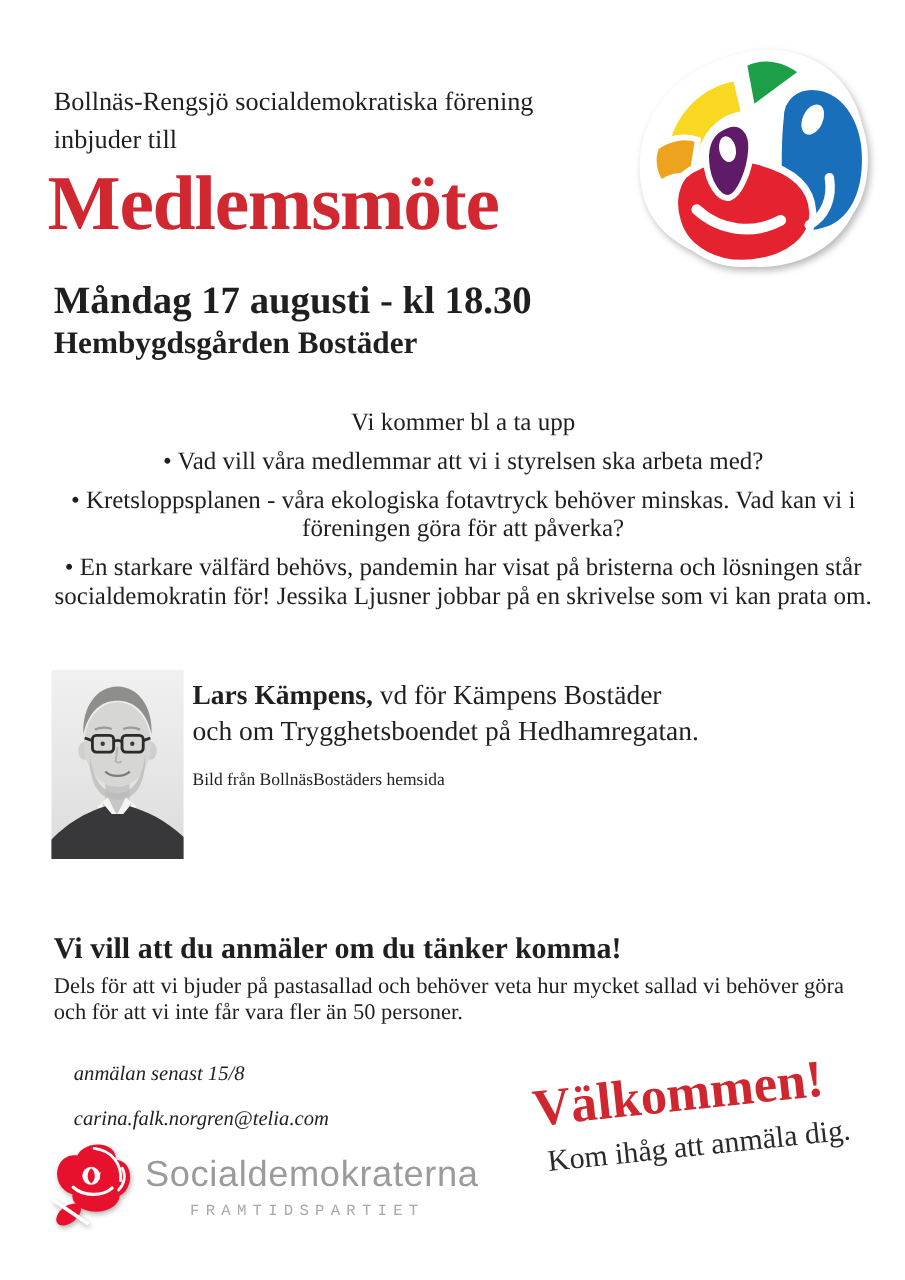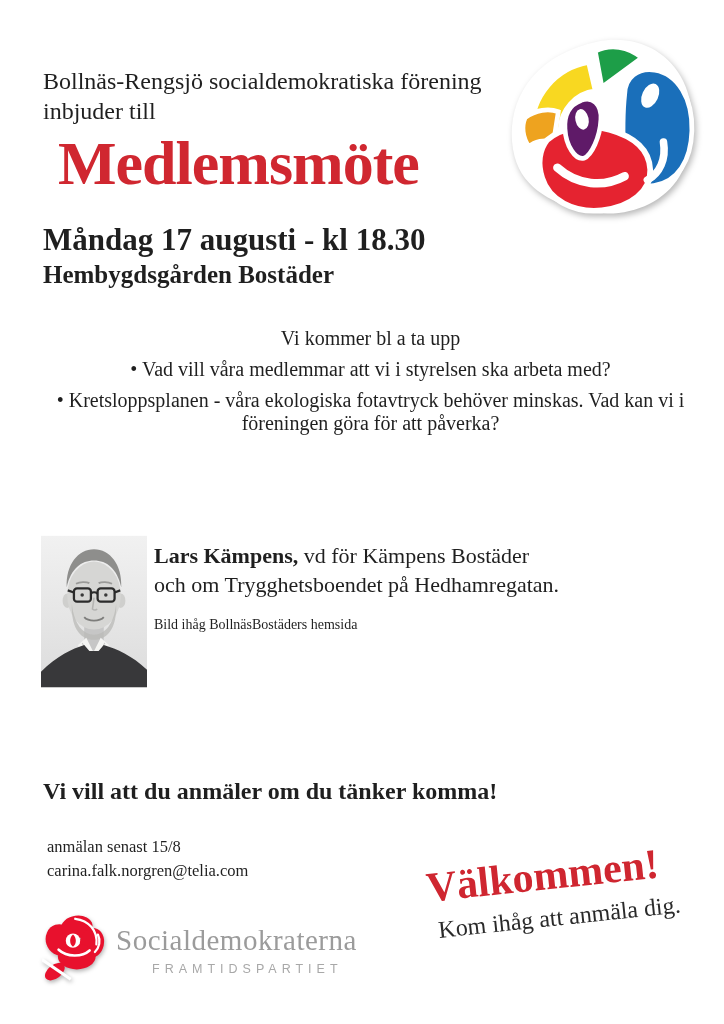--- a/index.html
+++ b/index.html
@@ -2,52 +2,52 @@
 <html lang="sv"><head>
 <meta charset="utf-8">
 <style>
   html,body{margin:0;padding:0;background:#ffffff;}
   .page{
     position:relative;width:724px;height:1024px;background:#fff;
     font-family:"Liberation Serif", serif;color:#1f1f1f;overflow:hidden;
   }
   .abs{position:absolute;}
   
-  .intro{left:43px;top:66px;font-size:24px;line-height:30px;}
-  .title{left:58px;top:132px;font-size:62px;font-weight:bold;color:#d02730;line-height:1;letter-spacing:-1px;}
+  .intro{left:43px;top:66px;font-size:21px;line-height:30px;}
+  .title{left:38px;top:132px;font-size:62px;font-weight:bold;color:#d02730;line-height:1;letter-spacing:-1px;}
   .date-line{left:43px;top:222px;font-size:31px;font-weight:bold;}
   .venue-line{left:43px;top:261px;font-size:25px;font-weight:bold;}
   .face-logo{left:497px;top:36px;width:206px;height:180px;}
   .face-logo svg{filter:drop-shadow(2px 3px 3px rgba(0,0,0,0.28));}
   
   .agenda{left:43px;top:327px;width:655px;font-size:20px;line-height:23px;text-align:center;}
   .agenda p{margin:0 0 8px 0;}
   
   .speaker-photo{left:41px;top:535px;width:106px;height:153px;}
   .speaker-text{left:154px;top:541px;width:490px;font-size:22px;line-height:29px;}
   .speaker-text p{margin:0;}
   .speaker-name{font-weight:bold;}
   .photo-caption{margin-top:17px !important;font-size:14px;line-height:17px;}
   
-  .rsvp-heading{left:43px;top:746px;font-size:24px;font-weight:bold;margin-top:32px;}
+  .rsvp-heading{left:43px;top:746px;font-size:24px;font-weight:bold;}
   .rsvp-body{left:43px;top:778px;font-size:18px;line-height:21px;}
   .rsvp-body p{margin:0;}
   .contact{left:43px;top:833px;font-size:16.5px;line-height:20px;}
-  .contact p{margin:4px;}
+  .contact p{margin:16px;font-style:italic;}
   
   .welcome{left:424px;top:864px;font-size:42px;font-weight:bold;color:#cf2630;
     transform:rotate(-6deg);transform-origin:left top;white-space:nowrap;}
   .reminder{left:437px;top:917px;font-size:24px;color:#2a2a2a;
     transform:rotate(-6deg);transform-origin:left top;white-space:nowrap;}
   
   .rose-logo{left:42px;top:910px;width:68px;height:84px;}
   .rose-logo svg{filter:drop-shadow(1px 2px 2px rgba(0,0,0,0.30));}
-  .party-name{left:116px;top:924px;font-family:Liberation Serif, serif;
+  .party-name{left:116px;top:924px;font-family:Liberation Sans, sans-serif;
     font-size:29px;color:#9b9b9b;letter-spacing:0.5px;}
-  .party-tagline{left:152px;top:962px;font-family:Liberation Sans, sans-serif;
+  .party-tagline{left:152px;top:962px;font-family:Liberation Mono, monospace;
     font-size:12.5px;color:#a8a8a8;letter-spacing:5px;text-align:center;}
 </style>
 </head>
 <body>
 
 <div class="page">
 
   <div class="abs intro">
     <div>Bollnäs-Rengsjö socialdemokratiska förening</div>
     <div>inbjuder till</div>
@@ -74,20 +74,21 @@
 
   <h1 class="abs title" style="margin:0">Medlemsmöte</h1>
 
   <div class="abs date-line">Måndag 17 augusti - kl 18.30</div>
   <div class="abs venue-line">Hembygdsgården Bostäder</div>
 
   <div class="abs agenda">
     <p>Vi kommer bl a ta upp</p>
     <p>• Vad vill våra medlemmar att vi i styrelsen ska arbeta med?</p>
     <p>• Kretsloppsplanen - våra ekologiska fotavtryck behöver minskas. Vad kan vi i föreningen göra för att påverka?</p>
+    <p>• En starkare välfärd behövs, pandemin har visat på bristerna och lösningen står socialdemokratin för! Jessika Ljusner jobbar på en skrivelse som vi kan prata om.</p>
   </div>
 
   <div class="abs speaker-photo">
     <svg viewBox="0 0 103 147" width="106" height="153" aria-hidden="true">
       <defs>
         <linearGradient id="pg" x1="0" y1="0" x2="0" y2="1">
           <stop offset="0" stop-color="#f1f1f1"></stop>
             <stop offset="1" stop-color="#dcdcdc"></stop>
         </linearGradient>
       </defs>
@@ -113,24 +114,28 @@
       <path d="M42,79 C46,83.5 57,83.5 61,79" stroke="#7d7d7b" stroke-width="1.8" fill="none"></path>
       <path d="M36,106 L44,99 L51,113 L58,99 L66,106 L59,125 L44,125 Z" fill="#f4f4f2"></path>
       <path d="M40,104 L48,118 M62,104 L55,118" stroke="#c9c9c7" stroke-width="1" fill="none"></path>
       <path d="M0,147 L0,132 C16,116 30,110 42,106 L47,112 L56,112 L61,106 C74,110 88,116 103,130 L103,147 Z" fill="#38383a"></path>
     </svg>
   </div>
 
   <div class="abs speaker-text">
     <p><span class="speaker-name">Lars Kämpens,</span><span> vd för Kämpens Bostäder</span></p>
     <p>och om Trygghetsboendet på Hedhamregatan.</p>
-    <p class="photo-caption">Bild ihåg BollnäsBostäders hemsida</p>
+    <p class="photo-caption">Bild från BollnäsBostäders hemsida</p>
   </div>
 
   <div class="abs rsvp-heading">Vi vill att du anmäler om du tänker komma!</div>
+  <div class="abs rsvp-body">
+    <p>Dels för att vi bjuder på pastasallad och behöver veta hur mycket sallad vi behöver göra</p>
+    <p>och för att vi inte får vara fler än 50 personer.</p>
+  </div>
   <div class="abs contact">
     <p>anmälan senast 15/8</p>
     <p>carina.falk.norgren@telia.com</p>
   </div>
 
   <div class="abs welcome">Välkommen!</div>
   <div class="abs reminder">Kom ihåg att anmäla dig.</div>
 
   <div class="abs rose-logo">
     <svg viewBox="0 0 90 104" width="68" height="84" aria-hidden="true">

